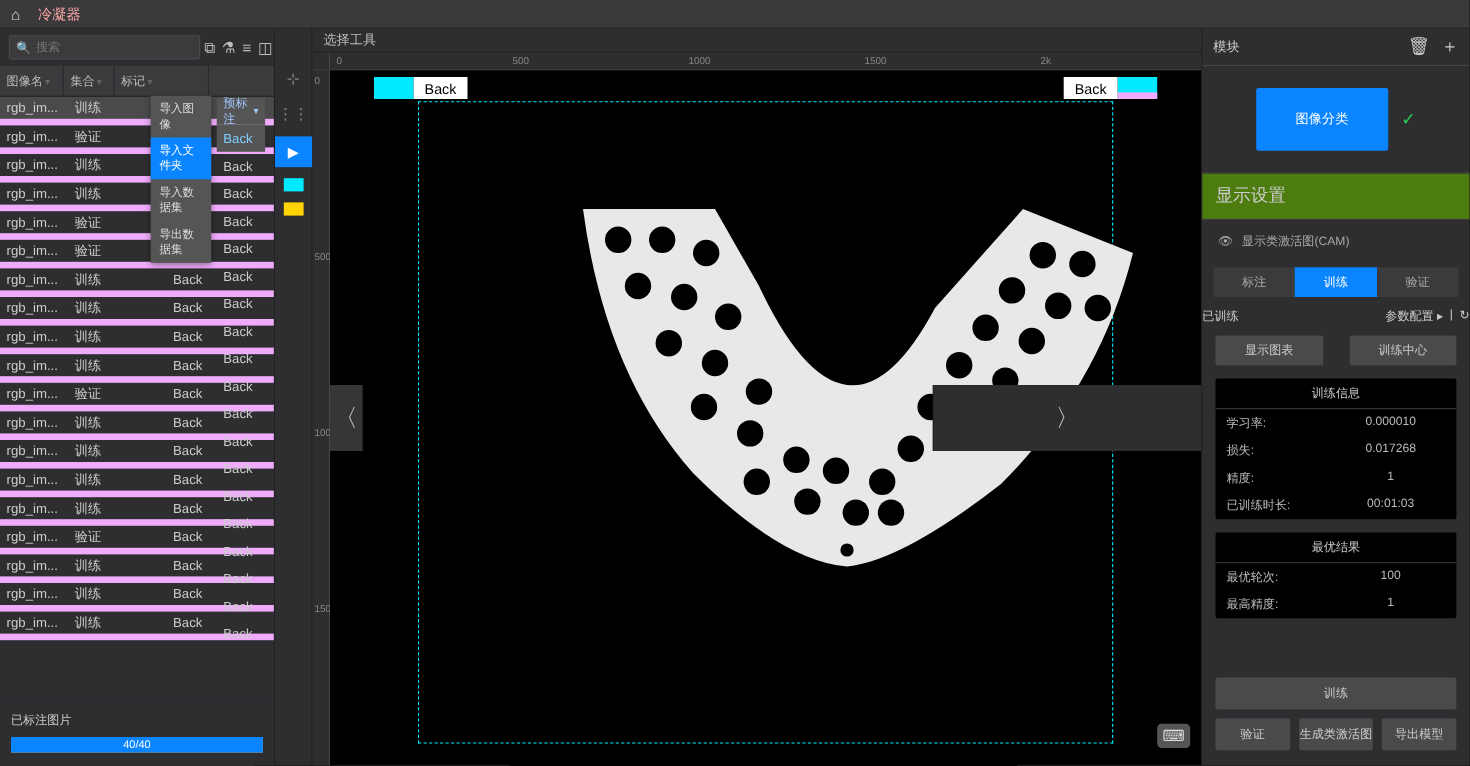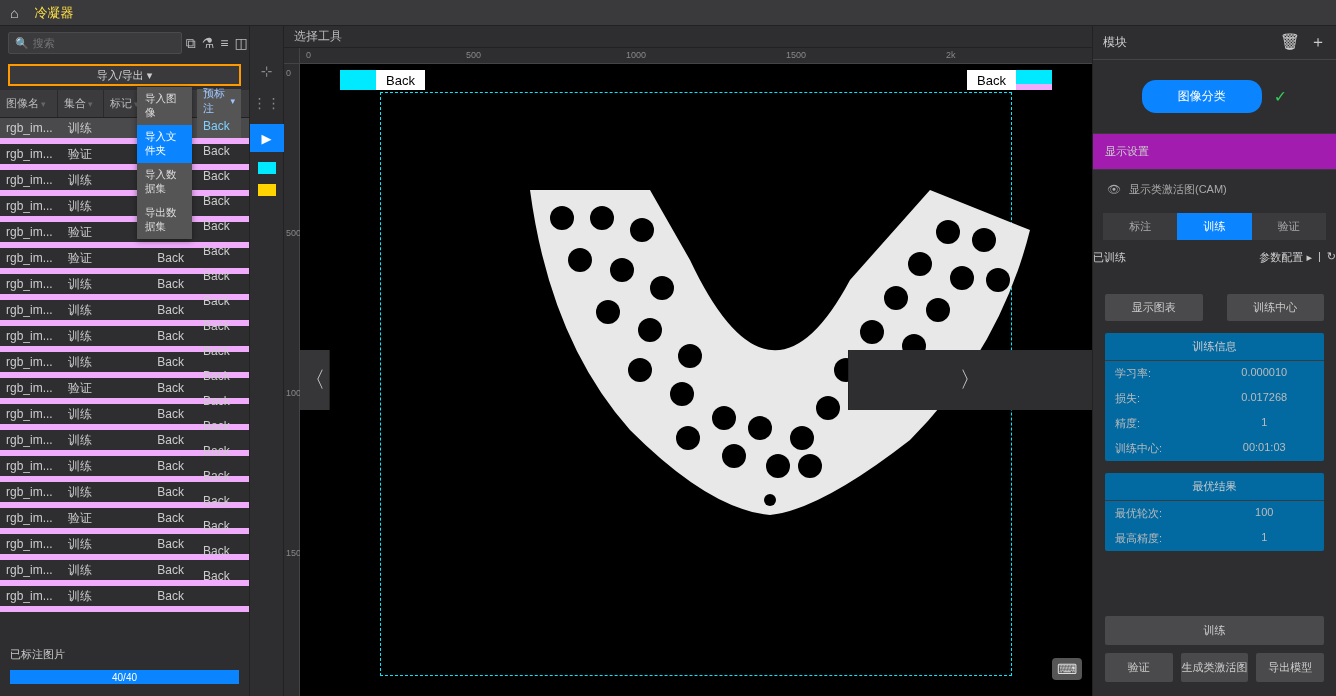--- a/index.html
+++ b/index.html
@@ -1,21 +1,21 @@
 <!DOCTYPE html>
 <html><head>
 <meta charset="utf-8">
 <style>
 * { margin: 0; padding: 0; box-sizing: border-box; }
 body { font-family: "Microsoft YaHei", Arial, sans-serif; font-size: 12px; background: #2a2a2d; color: #ccc; overflow: hidden; }
 .app { display: flex; flex-direction: column; height: 696px; width: 1336px; }
 
 .titlebar { display: flex; align-items: center; height: 26px; background: #3a3a3d; padding: 0 10px; gap: 16px; border-bottom: 1px solid #222; }
 .titlebar .home { color: #ddd; font-size: 14px; }
-.titlebar .project { color: #fde047; font-size: 13px; }
+.titlebar .project { color: #fca5a5; font-size: 13px; }
 
 .main { display: flex; flex: 1; min-height: 0; }
 
 .left { width: 250px; background: #2e2e31; display: flex; flex-direction: column; border-right: 1px solid #222; }
 .search-row { display: flex; align-items: center; padding: 6px 8px; gap: 4px; }
 .search-box { flex: 1; display: flex; align-items: center; background: #3b3b3e; border: 1px solid #4a4a4d; height: 22px; padding: 0 6px; border-radius: 2px; }
 .search-box input { flex: 1; background: transparent; border: none; color: #ccc; font-size: 11px; outline: none; }
 .search-icon { color: #888; font-size: 11px; margin-right: 4px; }
 .toolbar-icons { display: flex; gap: 6px; }
 .toolbar-icons span { color: #bbb; font-size: 14px; cursor: pointer; }
@@ -83,37 +83,37 @@
 .nav-arrow.left { left: 0; }
 .nav-arrow.right { right: 0; }
 .keyboard-icon { position: absolute; right: 10px; bottom: 16px; width: 30px; height: 22px; background: #555; border-radius: 4px; color:#ddd; display:flex; align-items:center; justify-content:center; font-size:14px; }
 
 .right { width: 244px; background: #2e2e31; display: flex; flex-direction: column; border-left: 1px solid #222; }
 .r-head { display: flex; align-items: center; justify-content: space-between; padding: 6px 10px; border-bottom: 1px solid #444; }
 .r-head-title { font-size: 12px; color: #ccc; }
 .r-head-icons { display: flex; gap: 10px; color: #ccc; font-size: 16px; }
 
 .module-row { display: flex; align-items: center; justify-content: center; padding: 20px 10px; gap: 12px; }
-.module-btn { background: #0a84ff; color: #fff; padding: 8px 36px; border-radius: 14px; font-size: 12px; cursor: pointer; }
+.module-btn { background: #0a84ff; color: #fff; padding: 20px 36px; border-radius: 2px; font-size: 12px; cursor: pointer; }
 .module-check { color: #3c5; font-size: 16px; }
 
-.section-title { padding: 10px 12px; font-size: 11px; color: #ccc; border-top: 1px solid #3a3a3d; border-bottom: 1px solid #3a3a3d; background: #a21caf; }
+.section-title { padding: 10px 12px; font-size: 16px; color: #ccc; border-top: 1px solid #3a3a3d; border-bottom: 1px solid #3a3a3d; background: #4d7c0f; }
 .cam-row { padding: 12px 14px; display: flex; align-items: center; gap: 8px; color: #aaa; font-size: 11px; }
 
 .tabs { display: flex; padding: 0 10px; gap: 0; margin-top: 4px; }
 .tab { flex: 1; text-align: center; padding: 6px 0; font-size: 11px; color: #aaa; background: #3b3b3e; cursor: pointer; }
 .tab.active { background: #0a84ff; color: #fff; }
 
 .trained-row { display: flex; justify-content: space-between; align-items: center; padding: 10px 0; font-size: 11px; }
 .trained-row .cfg { color: #ccc; display: flex; gap: 6px; }
 
-.btn-row { display: flex; gap: 24px; padding: 0 12px; margin-top: 19px; }
+.btn-row { display: flex; gap: 24px; padding: 0 12px; }
 .btn-row .btn { flex: 1; background: #4a4a4d; color: #ccc; text-align: center; padding: 6px 0; font-size: 11px; cursor: pointer; border-radius: 2px; }
 
-.info-box { margin: 12px 12px 0; background: #0369a1; border-radius: 2px; }
+.info-box { margin: 12px 12px 0; background: #000000; border-radius: 2px; }
 .info-title { text-align: center; padding: 6px 0; font-size: 11px; color: #ccc; border-bottom: 1px solid #3a3a3d; }
 .info-row { display: flex; padding: 5px 10px; font-size: 11px; color: #bbb; }
 .info-row .k { flex: 1; }
 .info-row .v { flex: 1; text-align: center; }
 
 .r-foot { margin-top: auto; padding: 10px 12px 14px; display: flex; flex-direction: column; gap: 8px; }
 .r-foot .wide { background: #4a4a4d; text-align: center; padding: 7px 0; font-size: 11px; color: #ccc; cursor: pointer; border-radius: 2px; }
 .r-foot-row { display: flex; gap: 8px; }
 .r-foot-row .btn { flex: 1; background: #4a4a4d; text-align: center; padding: 7px 0; font-size: 11px; color: #ccc; cursor: pointer; border-radius: 2px; }
 </style>
@@ -131,25 +131,20 @@
       <div class="search-row">
         <div class="search-box">
           <span class="search-icon">🔍</span>
           <input placeholder="搜索" style="">
         </div>
         <div class="toolbar-icons">
           <span>⧉</span>
           <span>⚗</span>
           <span>≡</span>
           <span>◫</span>
-        </div>
-      </div>
-      <div class="import-btn-wrap">
-        <div class="import-btn">
-          <span>导入/导出 ▾</span>
         </div>
       </div>
 
       <div class="table-head">
         <div class="th">
             <span>图像名</span>
             <span class="caret">▾</span>
           </div>
         <div class="th">
             <span>集合</span>
@@ -417,21 +412,21 @@
             </div>
             <div class="info-row">
               <span class="k">损失:</span>
               <span class="v">0.017268</span>
             </div>
             <div class="info-row">
               <span class="k">精度:</span>
               <span class="v">1</span>
             </div>
             <div class="info-row">
-              <span class="k">训练中心:</span>
+              <span class="k">已训练时长:</span>
               <span class="v">00:01:03</span>
             </div>
           </div>
       </div>
       <div class="info-box">
         <div class="info-title">最优结果</div>
         <div id="bestInfo">
             <div class="info-row">
               <span class="k">最优轮次:</span>
               <span class="v">100</span>

